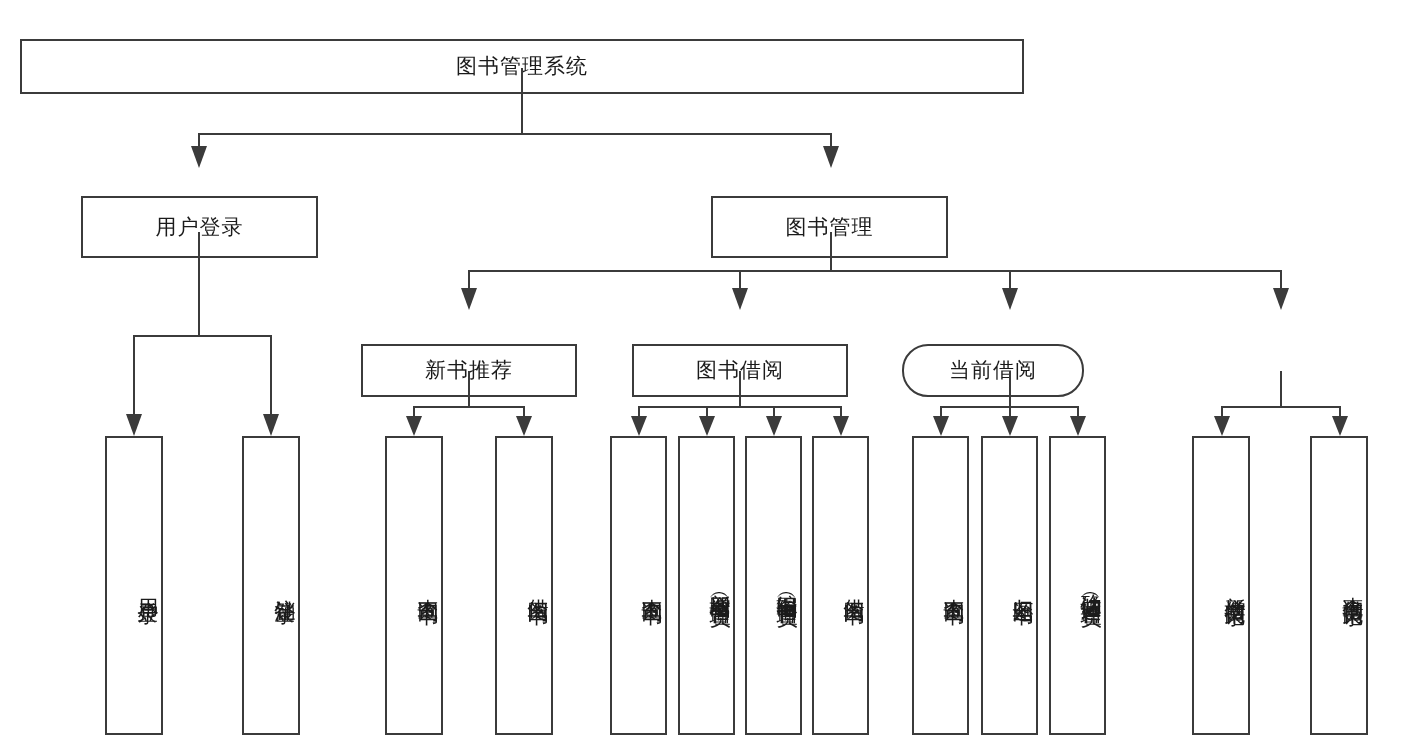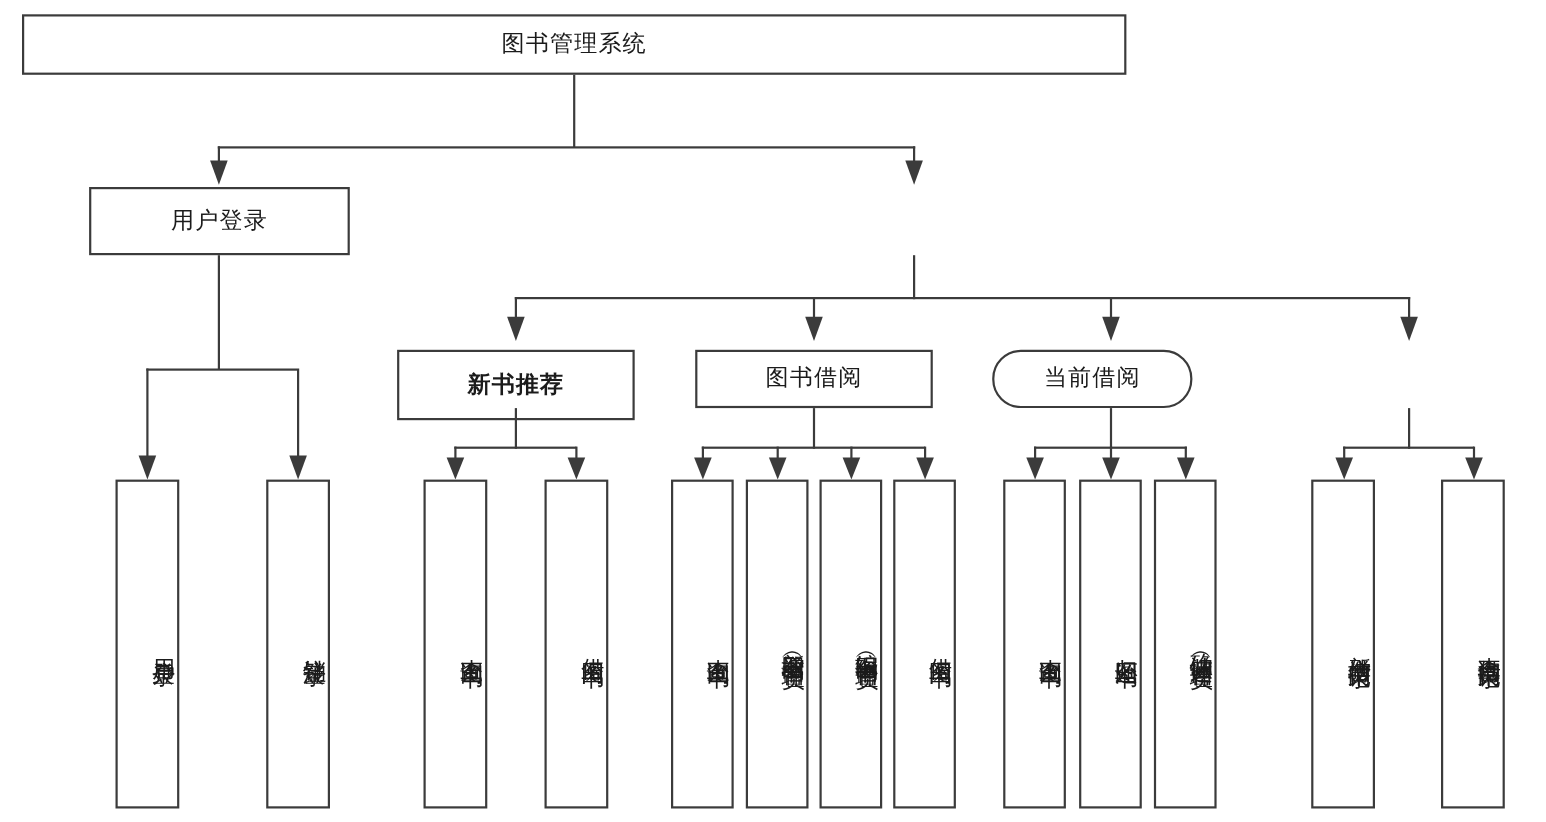--- a/index.html
+++ b/index.html
@@ -25,20 +25,21 @@
     display: flex;
     align-items: center;
     justify-content: center;
     color: #1b1b1b;
     text-align: center;
     line-height: 1.25;
   }
   .node.h {
     font-size: 21px;
     letter-spacing: 1px;
+    margin-top: 26px;
   }
   .node.v {
     writing-mode: vertical-rl;
     text-orientation: upright;
     font-size: 21px;
     letter-spacing: 2px;
     padding: 6px 0;
     align-items: flex-start;
     justify-content: center;
   }
@@ -84,20 +85,23 @@
 
   <div class="edge h" style="left:198px; top:133px; width:634px;"></div>
   <div class="edge v" style="left:198px; top:133px; height:23px;"></div>
   <div class="arrow" style="left:191px; top:146px;"></div>
   <div class="edge v" style="left:830px; top:133px; height:23px;"></div>
   <div class="arrow" style="left:823px; top:146px;"></div>
 
   <div class="node h" style="left:81px; top:170px; width:237px; height:62px;">
     <span>用户登录</span>
   </div>
+  <div class="node h" style="left:711px; top:170px; width:237px; height:62px;">
+    <span>图书管理</span>
+  </div>
 
   <div class="edge v" style="left:198px; top:232px; height:104px;"></div>
   <div class="edge h" style="left:133px; top:335px; width:137px;"></div>
   <div class="edge v" style="left:133px; top:335px; height:85px;"></div>
   <div class="arrow" style="left:126px; top:414px;"></div>
   <div class="edge v" style="left:270px; top:335px; height:85px;"></div>
   <div class="arrow" style="left:263px; top:414px;"></div>
 
   <div class="edge v" style="left:830px; top:232px; height:40px;"></div>
   <div class="edge h" style="left:468px; top:270px; width:814px;"></div>
@@ -107,21 +111,21 @@
 
   <div class="edge v" style="left:739px; top:270px; height:22px;"></div>
   <div class="arrow" style="left:732px; top:288px;"></div>
 
   <div class="edge v" style="left:1009px; top:270px; height:22px;"></div>
   <div class="arrow" style="left:1002px; top:288px;"></div>
 
   <div class="edge v" style="left:1280px; top:270px; height:22px;"></div>
   <div class="arrow" style="left:1273px; top:288px;"></div>
 
-  <div class="node h" style="left:361px; top:318px; width:216px; height:64px;font-weight:bold;">
+  <div class="node h" style="left:361px; top:318px; width:216px; height:53px;">
     <span>新书推荐</span>
   </div>
   <div class="node h" style="left:632px; top:318px; width:216px; height:53px;text-align:center;">
     <span>图书借阅</span>
   </div>
   <div class="node h" style="left:902px; top:318px; width:182px; height:53px;border-radius:26px;">
     <span>当前借阅</span>
   </div>
 
   <div class="edge v" style="left:468px; top:371px; height:37px;"></div>

